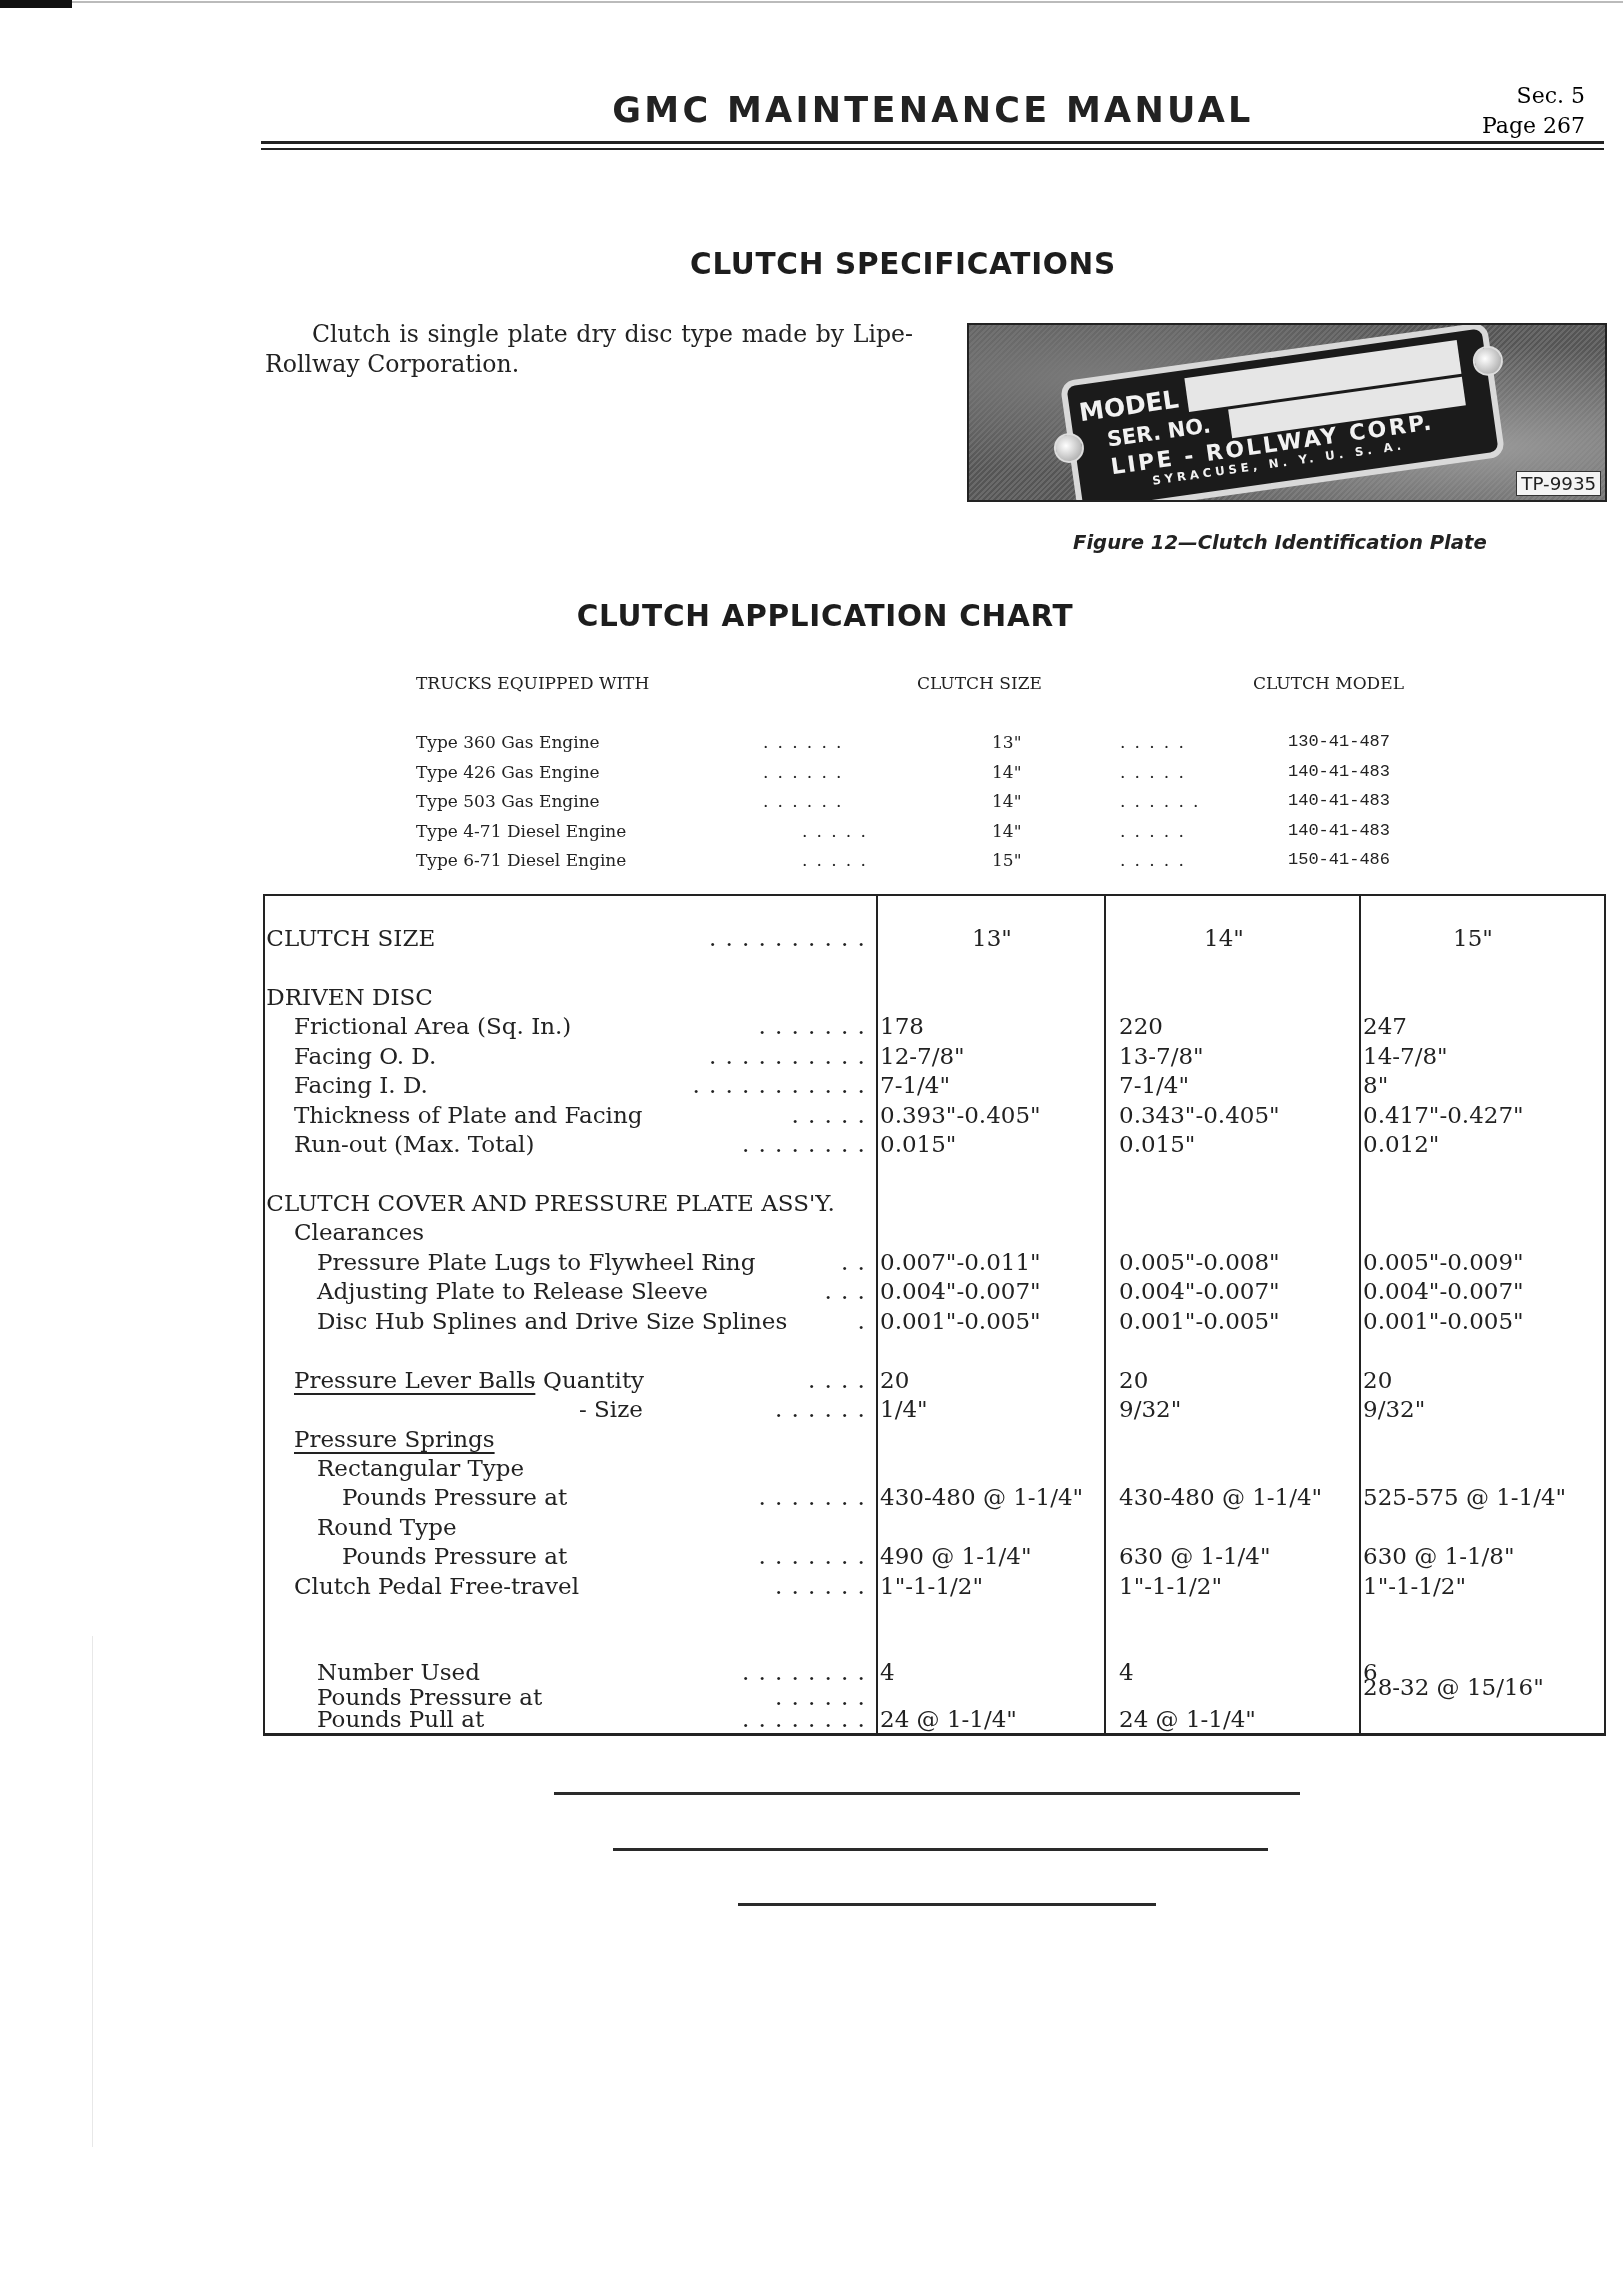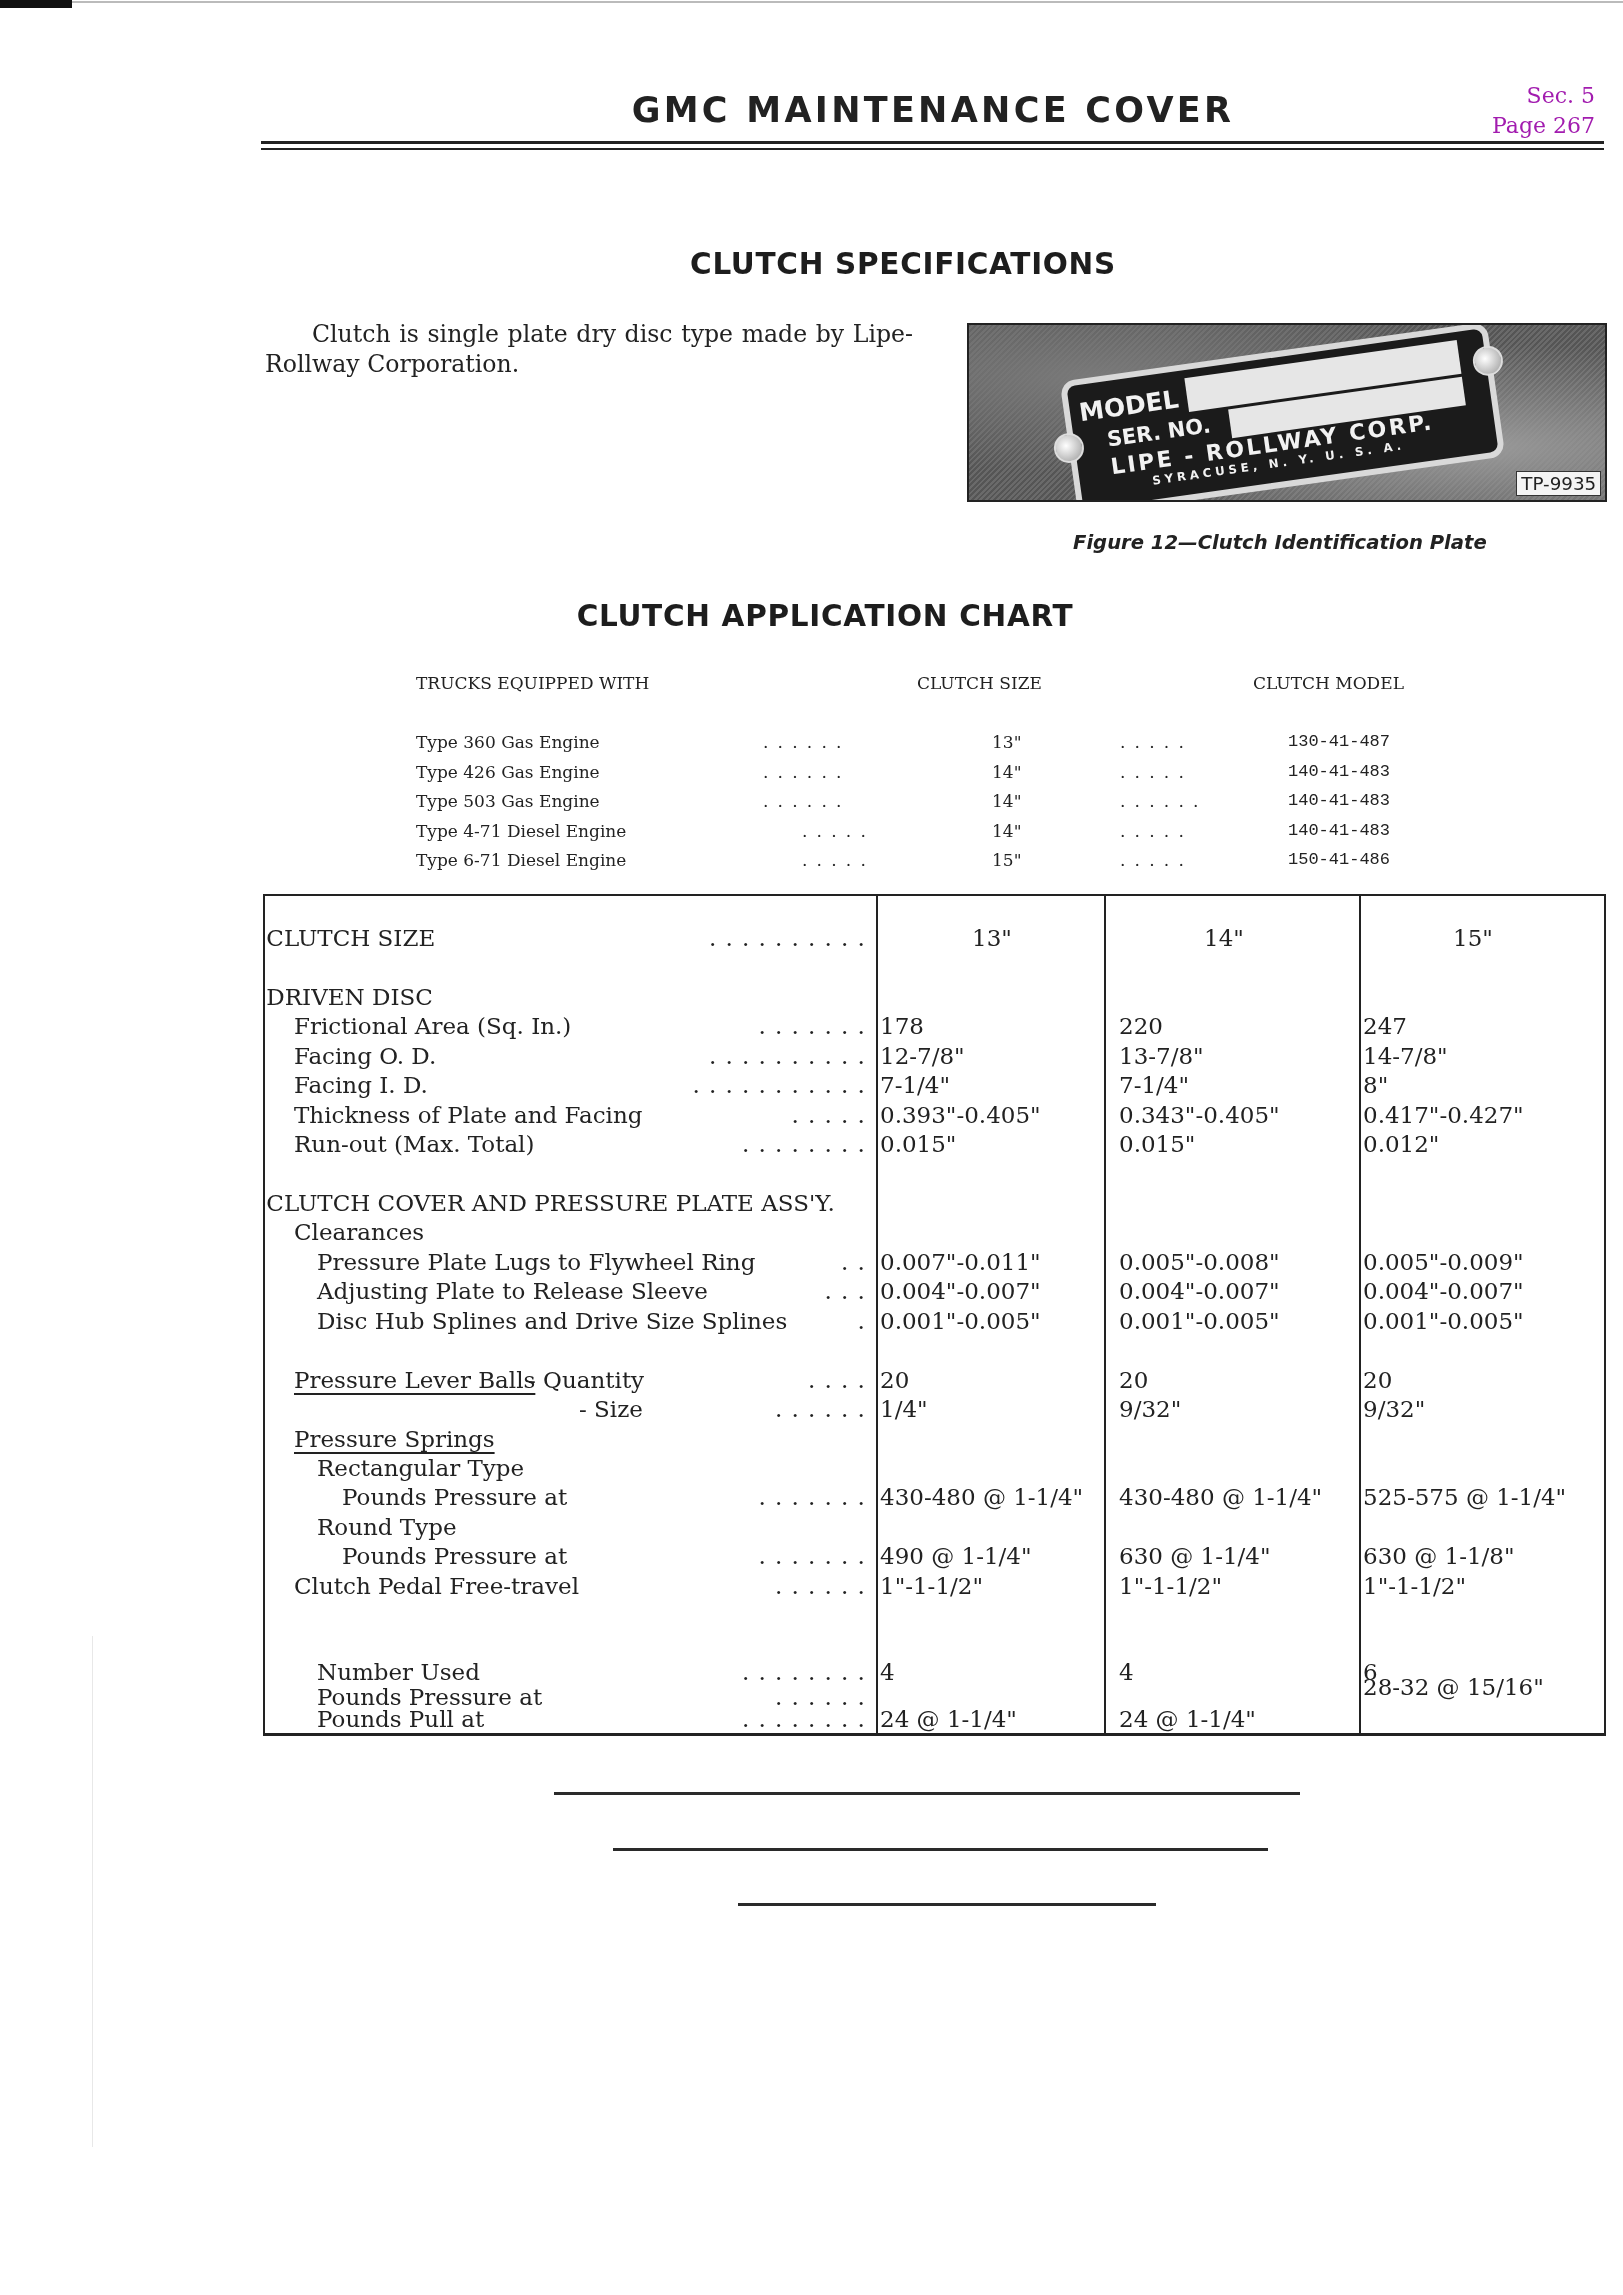--- a/index.html
+++ b/index.html
@@ -10,22 +10,22 @@
     .scan-edge { position: absolute; left: 0; top: 0; width: 72px; height: 7.9px; background: #111; }
     .top-rule { position: absolute; left: 72px; right: 0; top: 1.3px; height: 1.3px; background: #bbb; }
 
     
     .hdr-title {
       position: absolute; left: 599px; top: 90px; width: 668px; text-align: center;
       font-family: "DejaVu Sans", sans-serif; font-weight: bold; font-size: 35px;
       letter-spacing: 3.3px; color: #222;
     }
     .hdr-meta {
-      position: absolute; right: 28px; top: 81px; text-align: right;
-      font-family: "DejaVu Serif", serif; font-size: 22px; line-height: 30px; color: #a21caf;
+      position: absolute; right: 38px; top: 81px; text-align: right;
+      font-family: "DejaVu Serif", serif; font-size: 22px; line-height: 30px; color: #000000;
     }
     .hdr-rule1 { position: absolute; left: 261px; width: 1343px; top: 141px; height: 3.3px; background: #222; }
     .hdr-rule2 { position: absolute; left: 261px; width: 1343px; top: 148px; height: 2px; background: #222; }
 
     .section-title {
       position: absolute; left: 0; width: 100%; text-align: center;
       font-family: "DejaVu Sans", sans-serif; font-weight: bold; font-size: 29.5px; color: #1d1d1d;
       letter-spacing: 0.7px;
     }
     .sec-spec { top: 247px; left: 353px; width: 1100px; }
@@ -117,21 +117,21 @@
     .fr3 { left: 613px; width: 655px; top: 1848px; }
     .fr4 { left: 738px; width: 418px; top: 1903px; }
     .margin-line { position: absolute; left: 92px; top: 1636px; width: 1.3px; height: 511px; background: #e8e8e8; }
   </style>
 </head>
 <body>
 
 <div class="scan-edge"></div>
 <div class="top-rule"></div>
 
-<div class="hdr-title">GMC MAINTENANCE COVER</div>
+<div class="hdr-title">GMC MAINTENANCE MANUAL</div>
 <div class="hdr-meta">
   <div>Sec. 5</div>
   <div>Page 267</div>
 </div>
 <div class="hdr-rule1"></div>
 <div class="hdr-rule2"></div>
 
 <div class="section-title sec-spec">CLUTCH SPECIFICATIONS</div>
 <div class="intro">
   <p>Clutch is single plate dry disc type made by Lipe-Rollway Corporation.</p>

